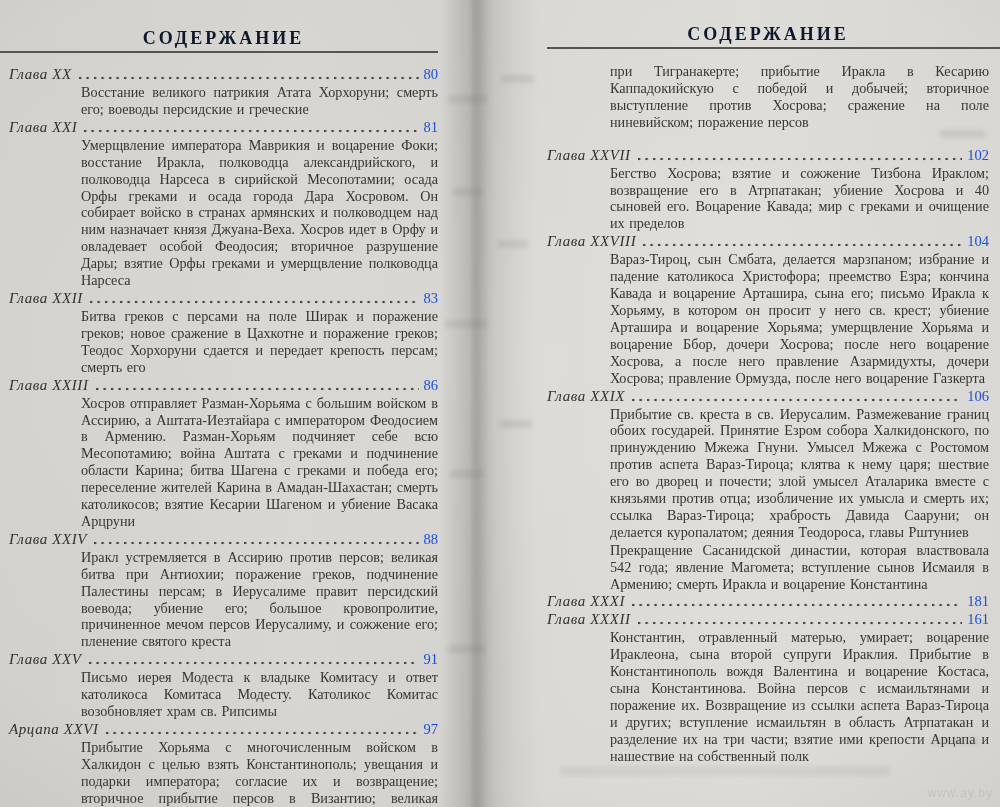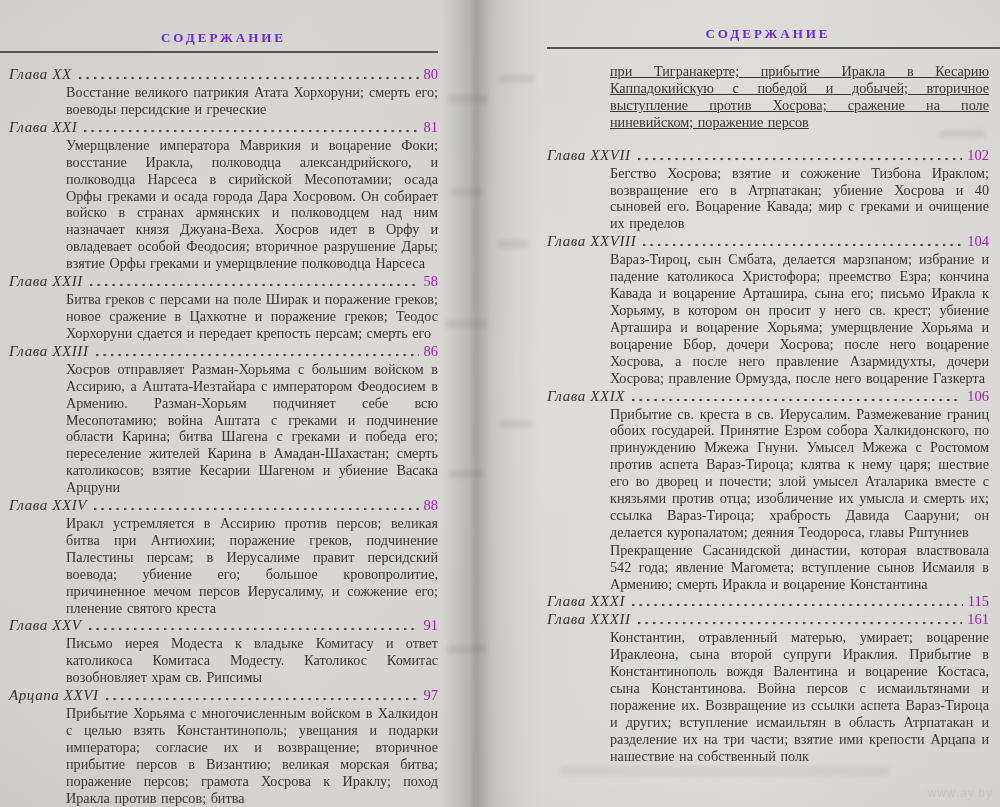--- a/index.html
+++ b/index.html
@@ -21,47 +21,47 @@
   .gutter-shadow {
     position:absolute; left:440px; top:0; width:110px; height:100%;
     background:linear-gradient(90deg, rgba(0,0,0,0) 0%, rgba(55,52,48,0.10) 26%, rgba(55,52,48,0.20) 31%, rgba(55,52,48,0.05) 45%, rgba(0,0,0,0) 70%);
     pointer-events:none;
   }
   
   .page { position:absolute; color:#36332e; }
   .page-left  { left:9px;  top:30px; width:429px; }
   .page-right { left:547px; top:26px; width:442px; }
   .running-head {
-    text-align:center; font-weight:bold; font-size:13px;
-    letter-spacing:3px; color:#6d28d9; line-height:16px;
+    text-align:center; font-weight:bold; font-size:18px;
+    letter-spacing:3px; color:#0f172a; line-height:16px;
   }
   .head-rule { border:0; border-bottom:2px solid #57534d; margin:5px 0 0 0; }
   .page-left  .head-rule { margin-left:-9px; }
   .page-right .head-rule { margin-right:-11px; }
   .entries { margin-top:13px; }
   .page-right .entries { margin-top:16px; }
   .toc-entry { margin-top:1px; }
   .toc-line { display:flex; align-items:flex-end; line-height:17px; margin-bottom:1px; }
   .chapter {
     font-style:italic; font-size:15px; white-space:nowrap;
     letter-spacing:0.6px; color:#34312c;
   }
   .leader {
     flex:1 1 auto; height:4px; align-self:flex-end; margin:0 5px 3px 6px;
     background:radial-gradient(circle at 2px 2px, #47433e 1.15px, rgba(0,0,0,0) 1.6px);
     background-size:7.5px 4px; background-repeat:repeat-x;
   }
-  .pagenum { font-size:14.5px; white-space:nowrap; color:#a21caf; }
+  .pagenum { font-size:14.5px; white-space:nowrap; color:#1d4ed8; }
   .desc, .continuation {
     margin:0; text-align:justify; font-size:14.2px; line-height:16.9px;
     word-spacing:1px; color:#38352f;
   }
-  .page-left  .desc { margin-left:57px; }
+  .page-left  .desc { margin-left:72px; }
   .page-right .desc, .page-right .continuation { margin-left:63px; }
-  .continuation { margin-top:14px; margin-bottom:2px;text-decoration:underline; }
+  .continuation { margin-top:14px; margin-bottom:2px; }
   
   .bleed { position:absolute; background:#8e8c88; opacity:0.22; border-radius:2px; filter:blur(2px); pointer-events:none; }
   
   .watermark {
     position:absolute; right:7px; bottom:7px;
     font-family:"Liberation Sans","DejaVu Sans",sans-serif;
     font-size:12px; letter-spacing:1px; color:#c2c1bf; opacity:0.85;
   }
 </style>
 </head>
@@ -102,21 +102,21 @@
       <span class="leader"></span>
       <span class="pagenum">81</span>
     </div>
     <p class="desc">Умерщвление императора Маврикия и воцарение Фоки; восстание Иракла, полководца александрийского, и полководца Нарсеса в сирийской Месопотамии; осада Орфы греками и осада города Дара Хосровом. Он собирает войско в странах армянских и полководцем над ним назначает князя Джуана-Веха. Хосров идет в Орфу и овладевает особой Феодосия; вторичное разрушение Дары; взятие Орфы греками и умерщвление полководца Нарсеса</p>
   </div>
 
   <div class="toc-entry">
     <div class="toc-line">
       <span class="chapter">Глава XXII</span>
       <span class="leader"></span>
-      <span class="pagenum">58</span>
+      <span class="pagenum">83</span>
     </div>
     <p class="desc">Битва греков с персами на поле Ширак и поражение греков; новое сражение в Цахкотне и поражение греков; Теодос Хорхоруни сдается и передает крепость персам; смерть его</p>
   </div>
 
   <div class="toc-entry">
     <div class="toc-line">
       <span class="chapter">Глава XXIII</span>
       <span class="leader"></span>
       <span class="pagenum">86</span>
     </div>
@@ -185,21 +185,21 @@
   </div>
 
   <div class="toc-entry">
     <p class="desc">Прекращение Сасанидской династии, которая властвовала 542 года; явление Магомета; вступление сынов Исмаиля в Армению; смерть Иракла и воцарение Константина</p>
   </div>
 
   <div class="toc-entry">
     <div class="toc-line">
       <span class="chapter">Глава XXXI</span>
       <span class="leader"></span>
-      <span class="pagenum">115</span>
+      <span class="pagenum">181</span>
     </div>
   </div>
 
   <div class="toc-entry">
     <div class="toc-line">
       <span class="chapter">Глава XXXII</span>
       <span class="leader"></span>
       <span class="pagenum">161</span>
     </div>
     <p class="desc">Константин, отравленный матерью, умирает; воцарение Ираклеона, сына второй супруги Ираклия. Прибытие в Константинополь вождя Валентина и воцарение Костаса, сына Константинова. Война персов с исмаильтянами и поражение их. Возвращение из ссылки аспета Вараз-Тироца и других; вступление исмаильтян в область Атрпатакан и разделение их на три части; взятие ими крепости Арцапа и нашествие на собственный полк</p>

